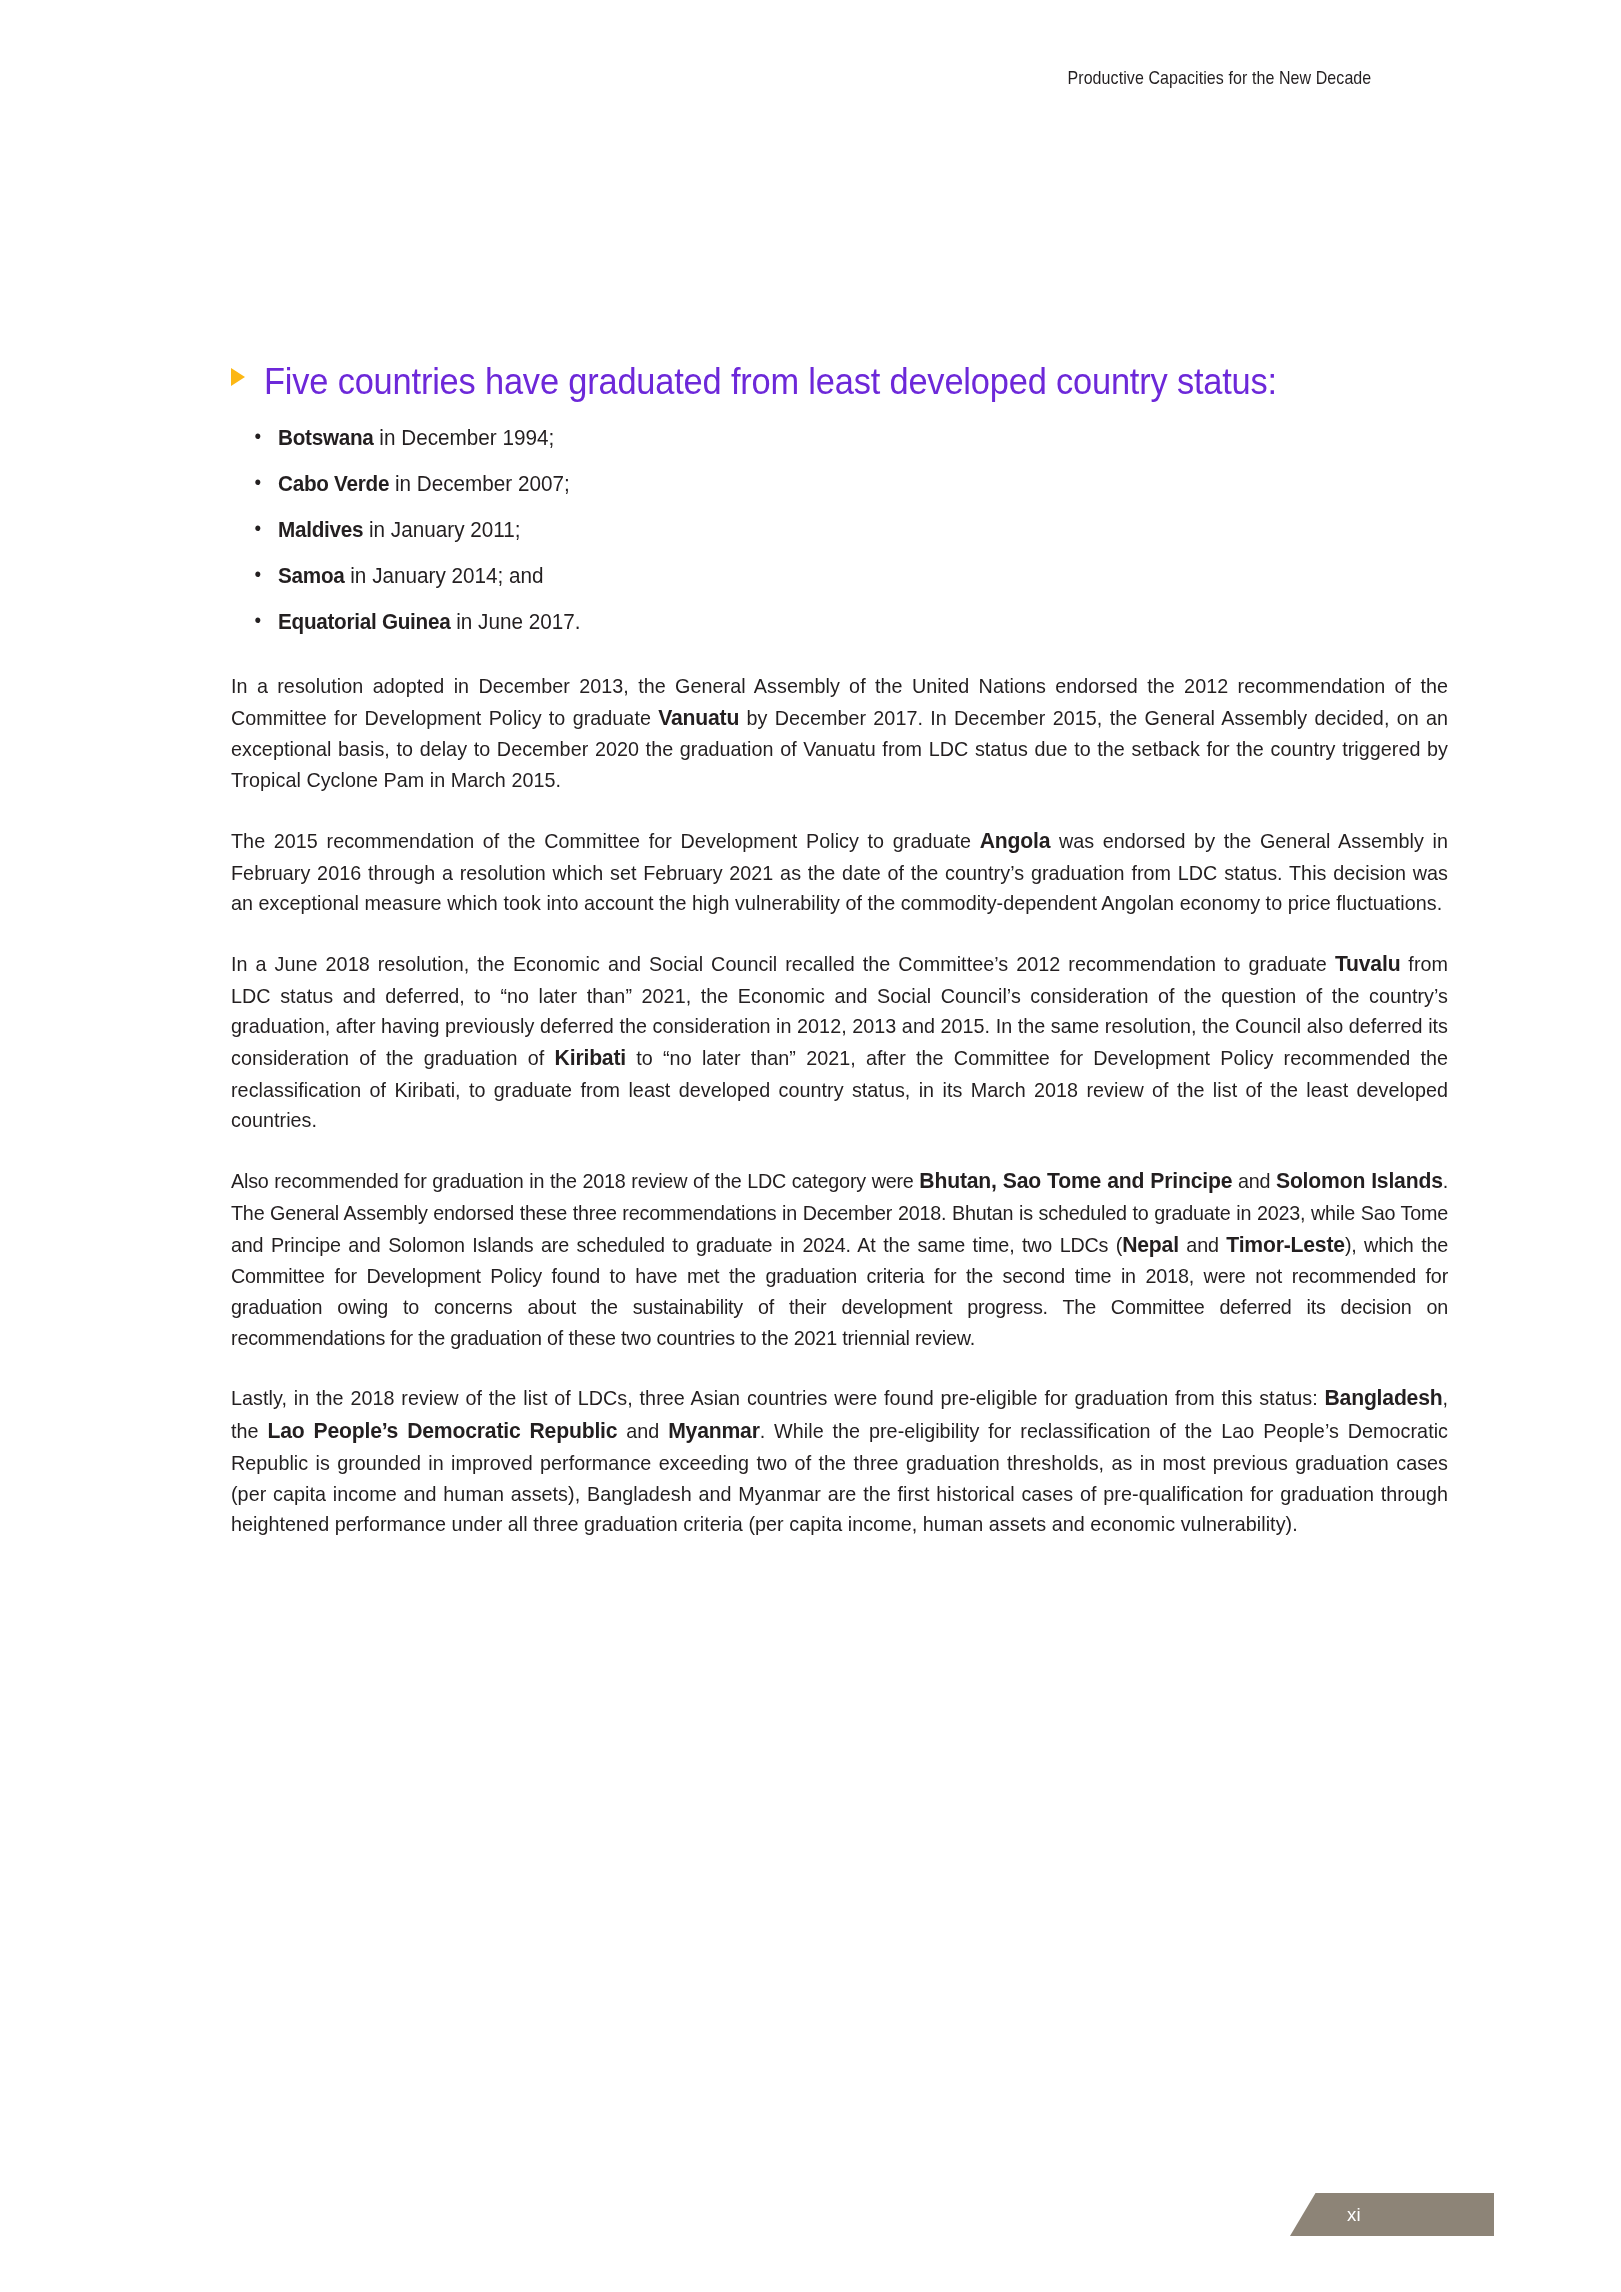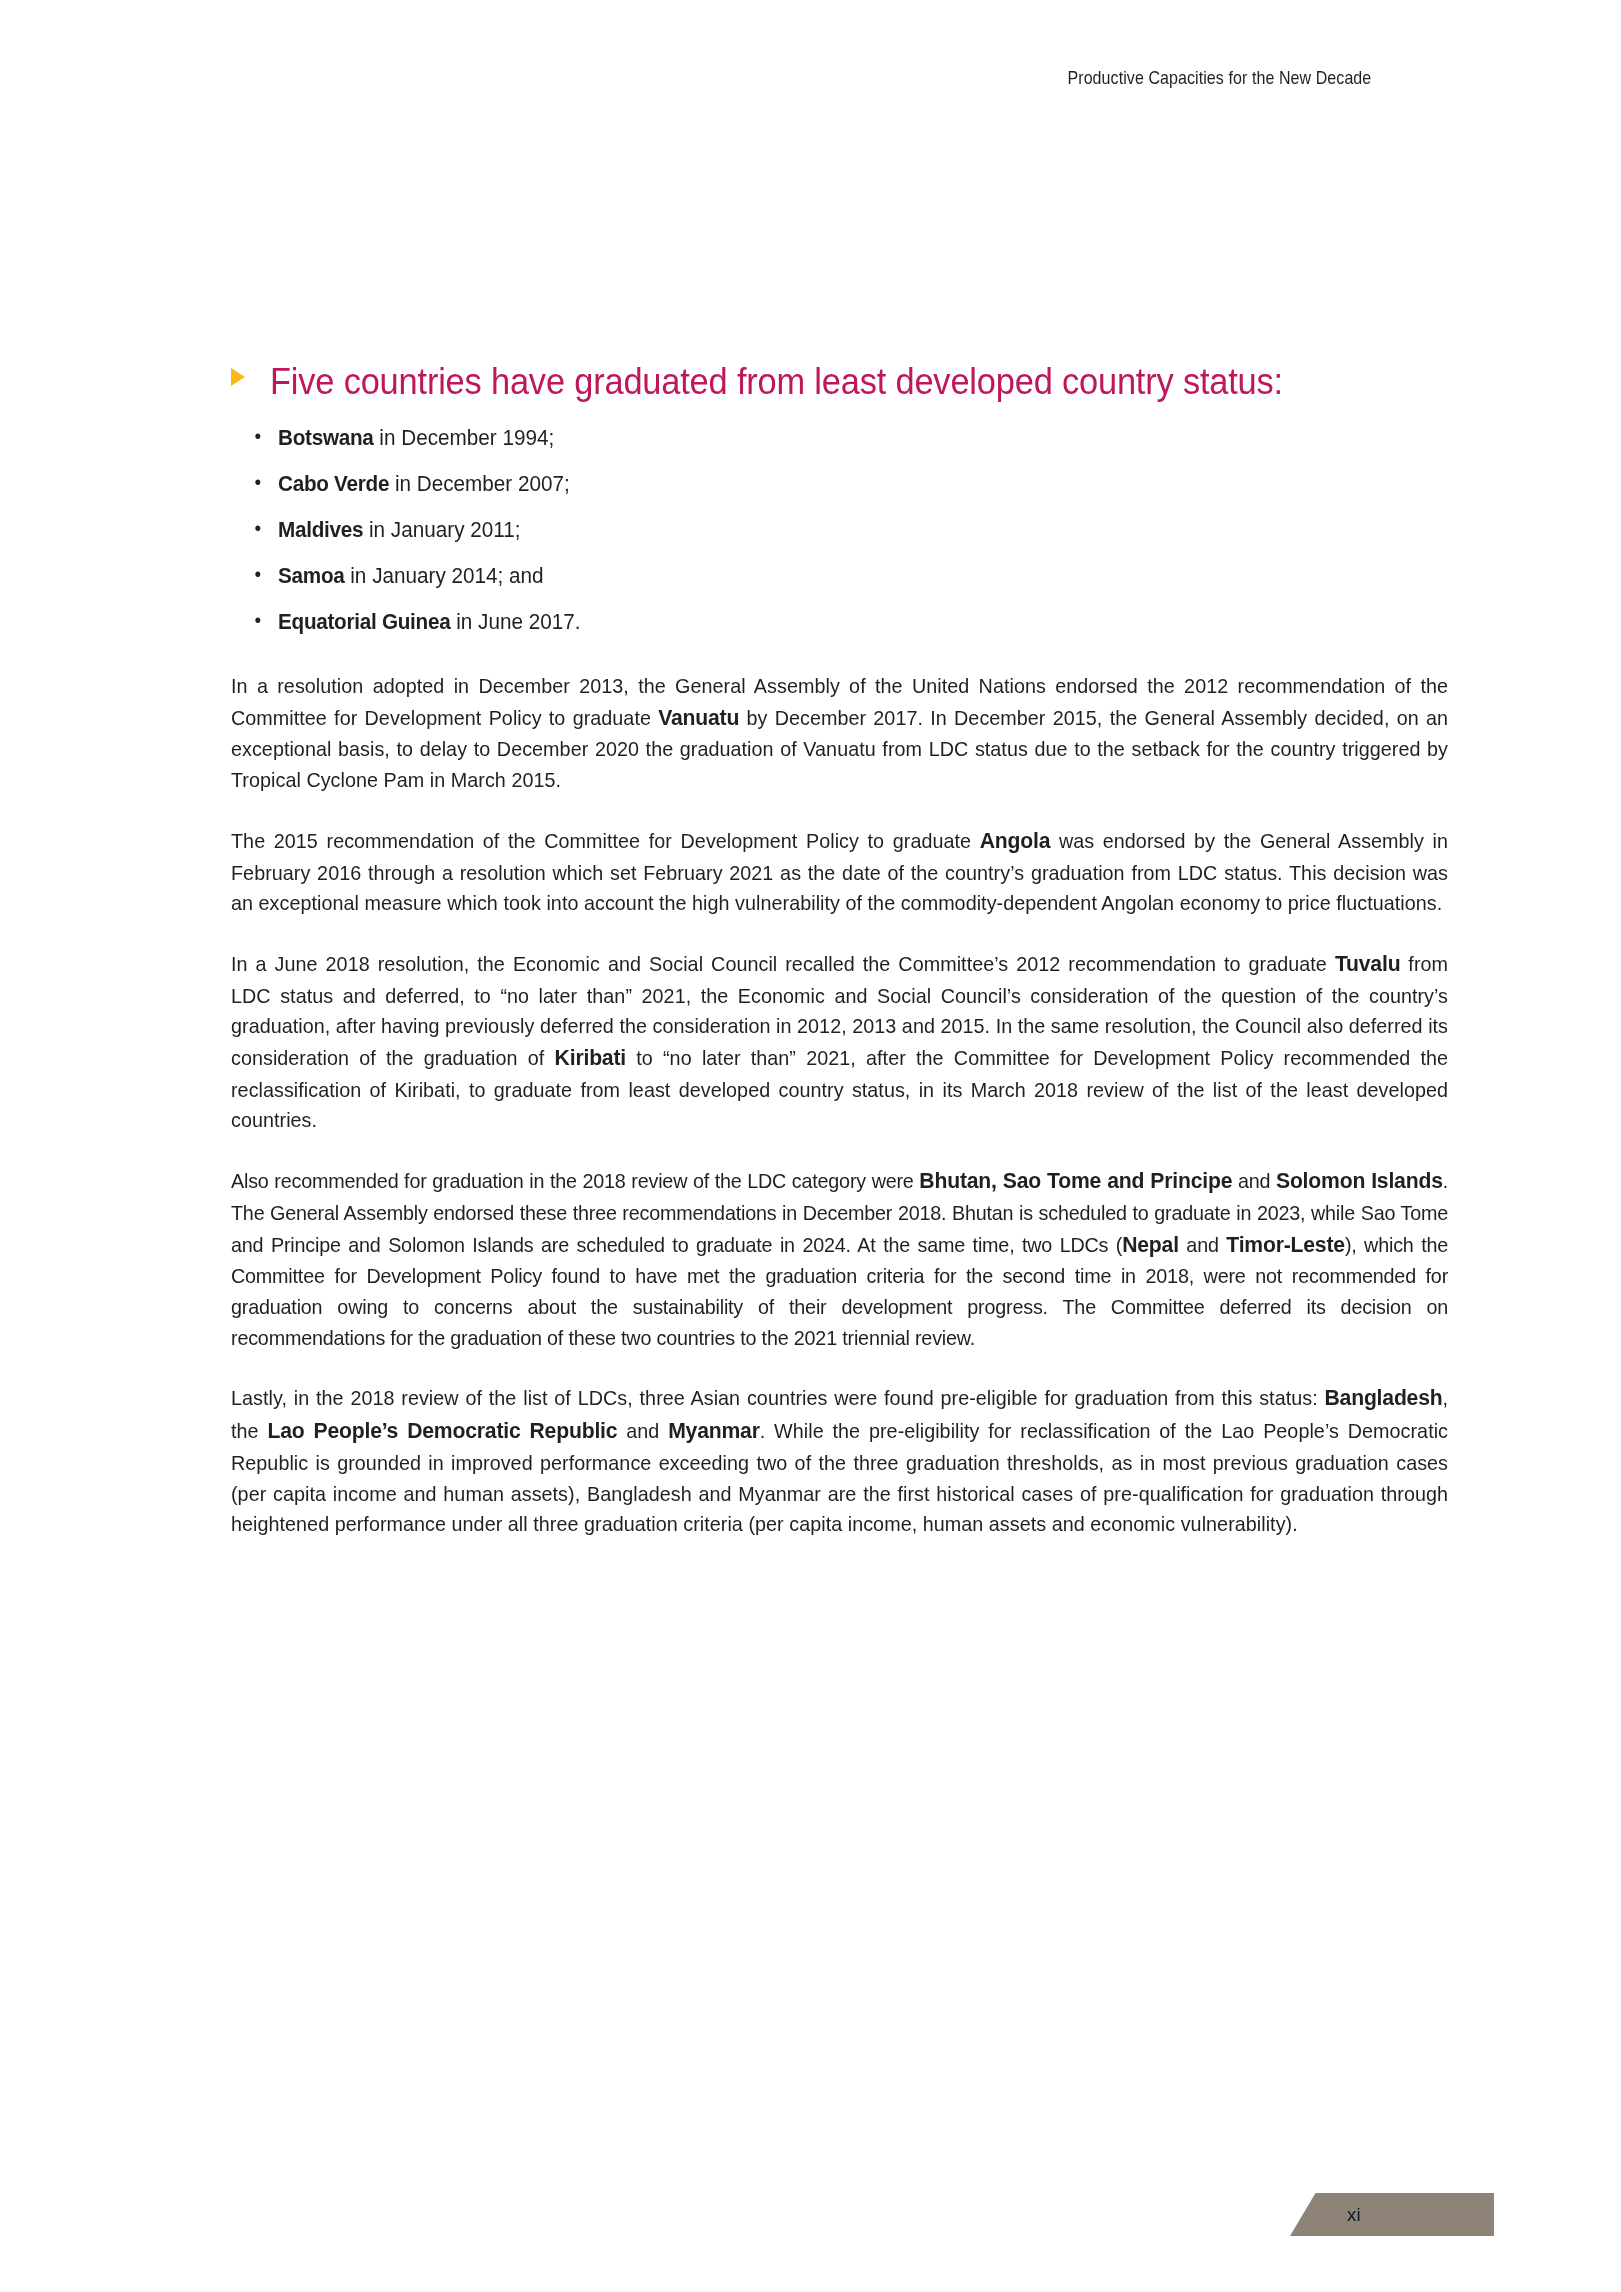--- a/index.html
+++ b/index.html
@@ -42,22 +42,22 @@
     position: absolute;
     left: 231px;
     top: 363px;
     width: 1218px;
   }
 
   
   .section-heading {
     display: flex;
     align-items: baseline;
-    gap: 25px;
-    color: #be185d;
+    gap: 19px;
+    color: #6d28d9;
     font-size: 37px;
     line-height: 1.05;
     margin: 0 0 25.5px 0;
     font-weight: 400;
     letter-spacing: -0.2px;
   }
   .section-heading .heading-text {
     transform: scaleX(0.93);
     transform-origin: left center;
     white-space: nowrap;
@@ -132,21 +132,21 @@
   }
 
   
   .page-tab {
     position: absolute;
     right: 0;
     bottom: 57px;
     height: 43px;
     width: 204px;
     background: #8d8477;
-    color: #0f172a;
+    color: #ffffff;
     font-size: 18.6px;
     display: flex;
     align-items: center;
     justify-content: flex-start;
     padding-left: 57px;
     box-sizing: border-box;
     clip-path: polygon(25.5px 0, 100% 0, 100% 100%, 0 100%);
     letter-spacing: 0.3px;
   }
 </style>

